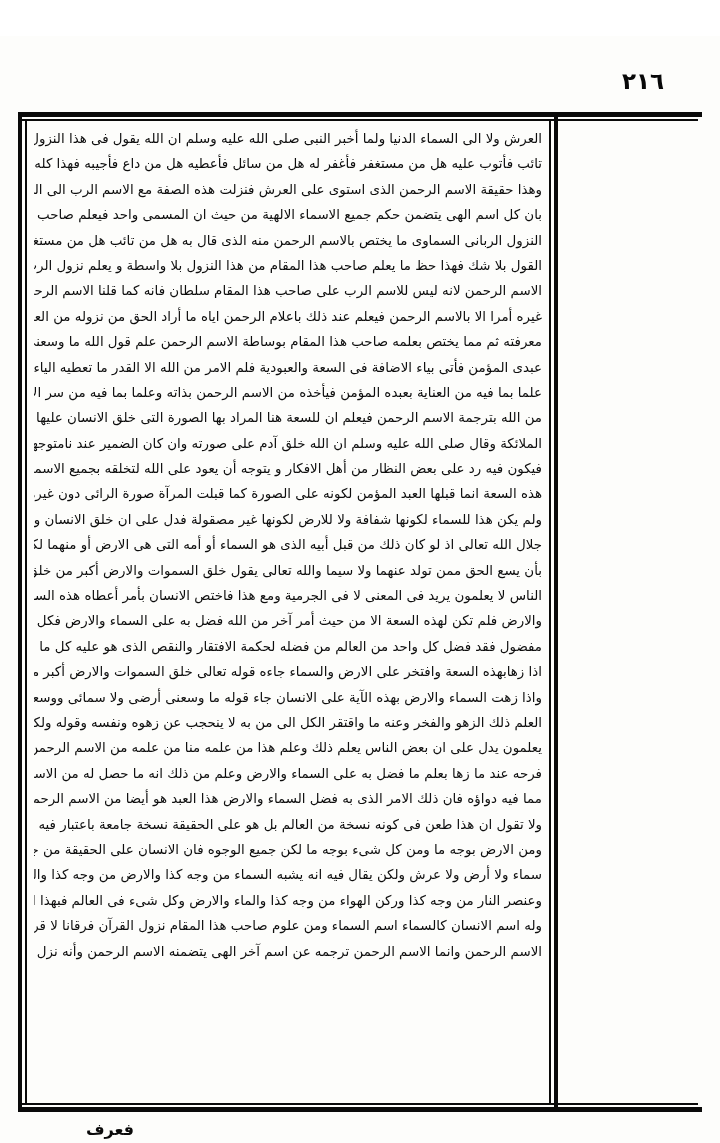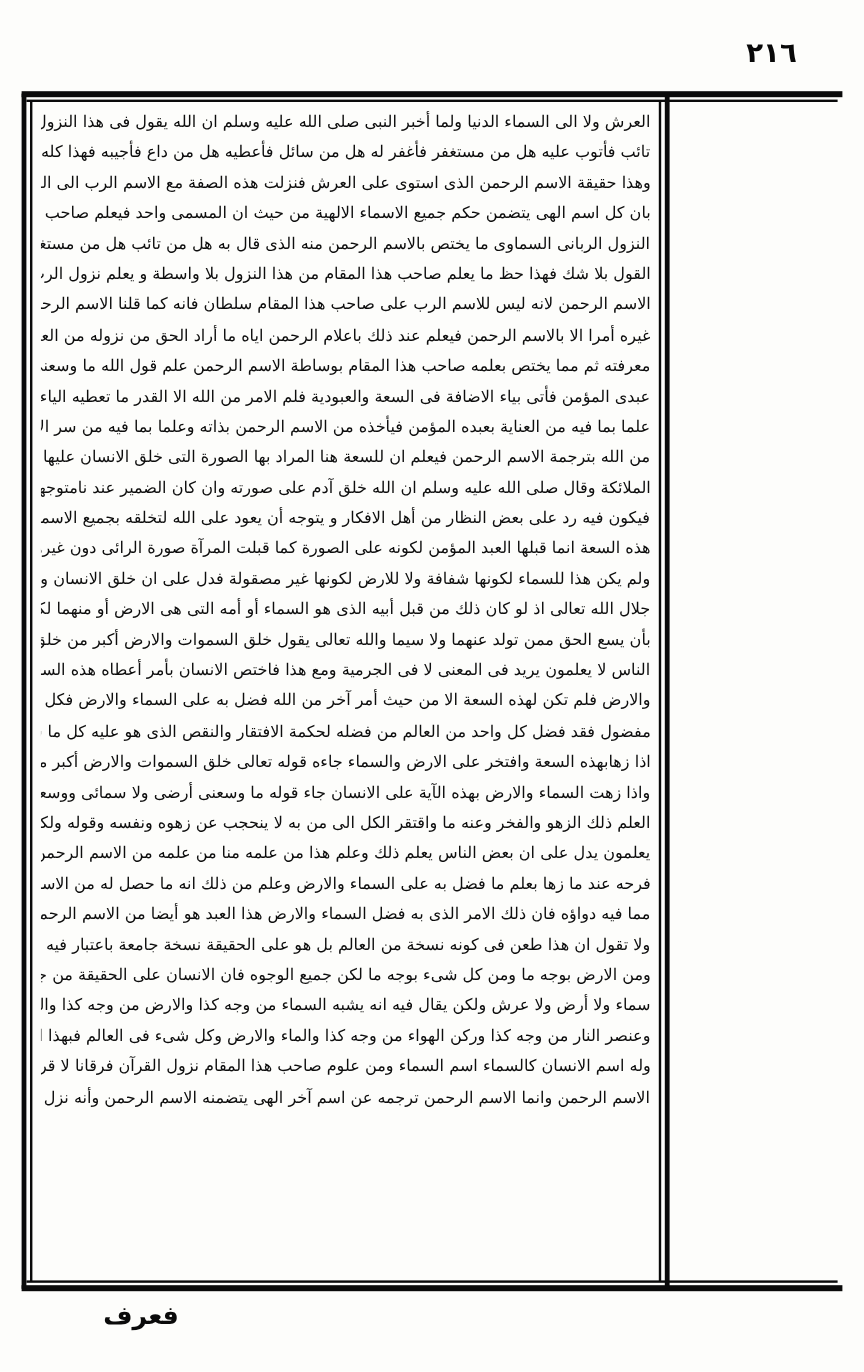--- a/index.html
+++ b/index.html
@@ -12,20 +12,21 @@
     height: 1143px;
     font-family: "DejaVu Sans", sans-serif;
     overflow: hidden;
     position: relative;
   }
 
   #page {
     position: absolute;
     inset: 0;
     background: #fdfdfb;
+    margin-top: 36px;
   }
 
   
   .page-number {
     position: absolute;
     top: 34px;
     right: 56px;
     font-family: "DejaVu Sans", sans-serif;
     font-size: 23px;
     font-weight: 700;
@@ -100,21 +101,21 @@
     text-align: justify;
     text-align-last: justify;
   }
 
   
   .catchword {
     position: absolute;
     left: 86px;
     top: 1086px;
     font-family: "DejaVu Sans", sans-serif;
-    font-size: 21px;
+    font-size: 16px;
     font-weight: 700;
     color: #0a0a0a;
     direction: rtl;
     line-height: 1;
   }
 </style>
 </head>
 <body>
 
 <div id="page">

